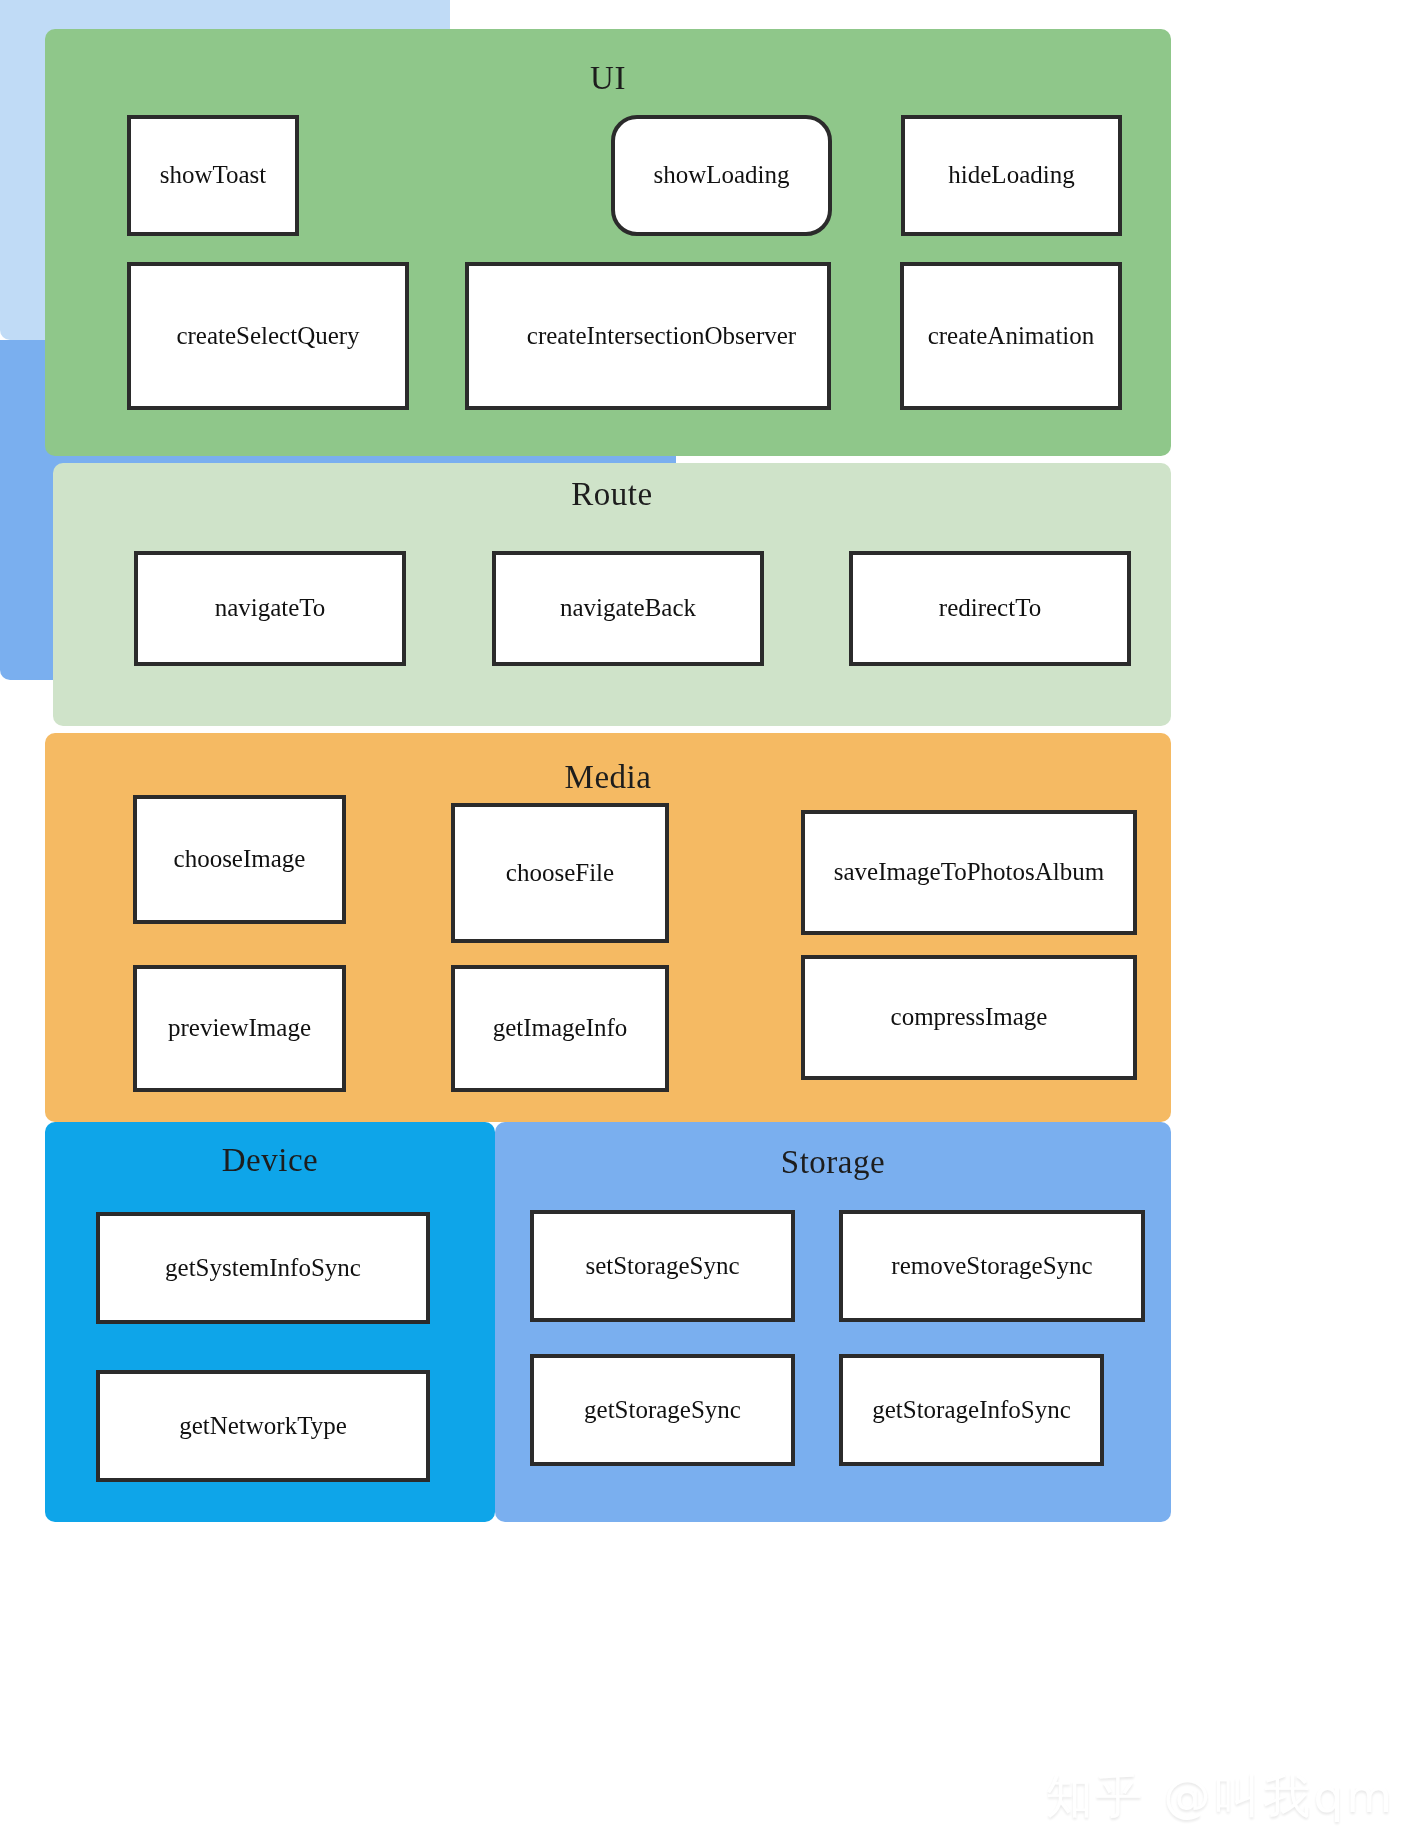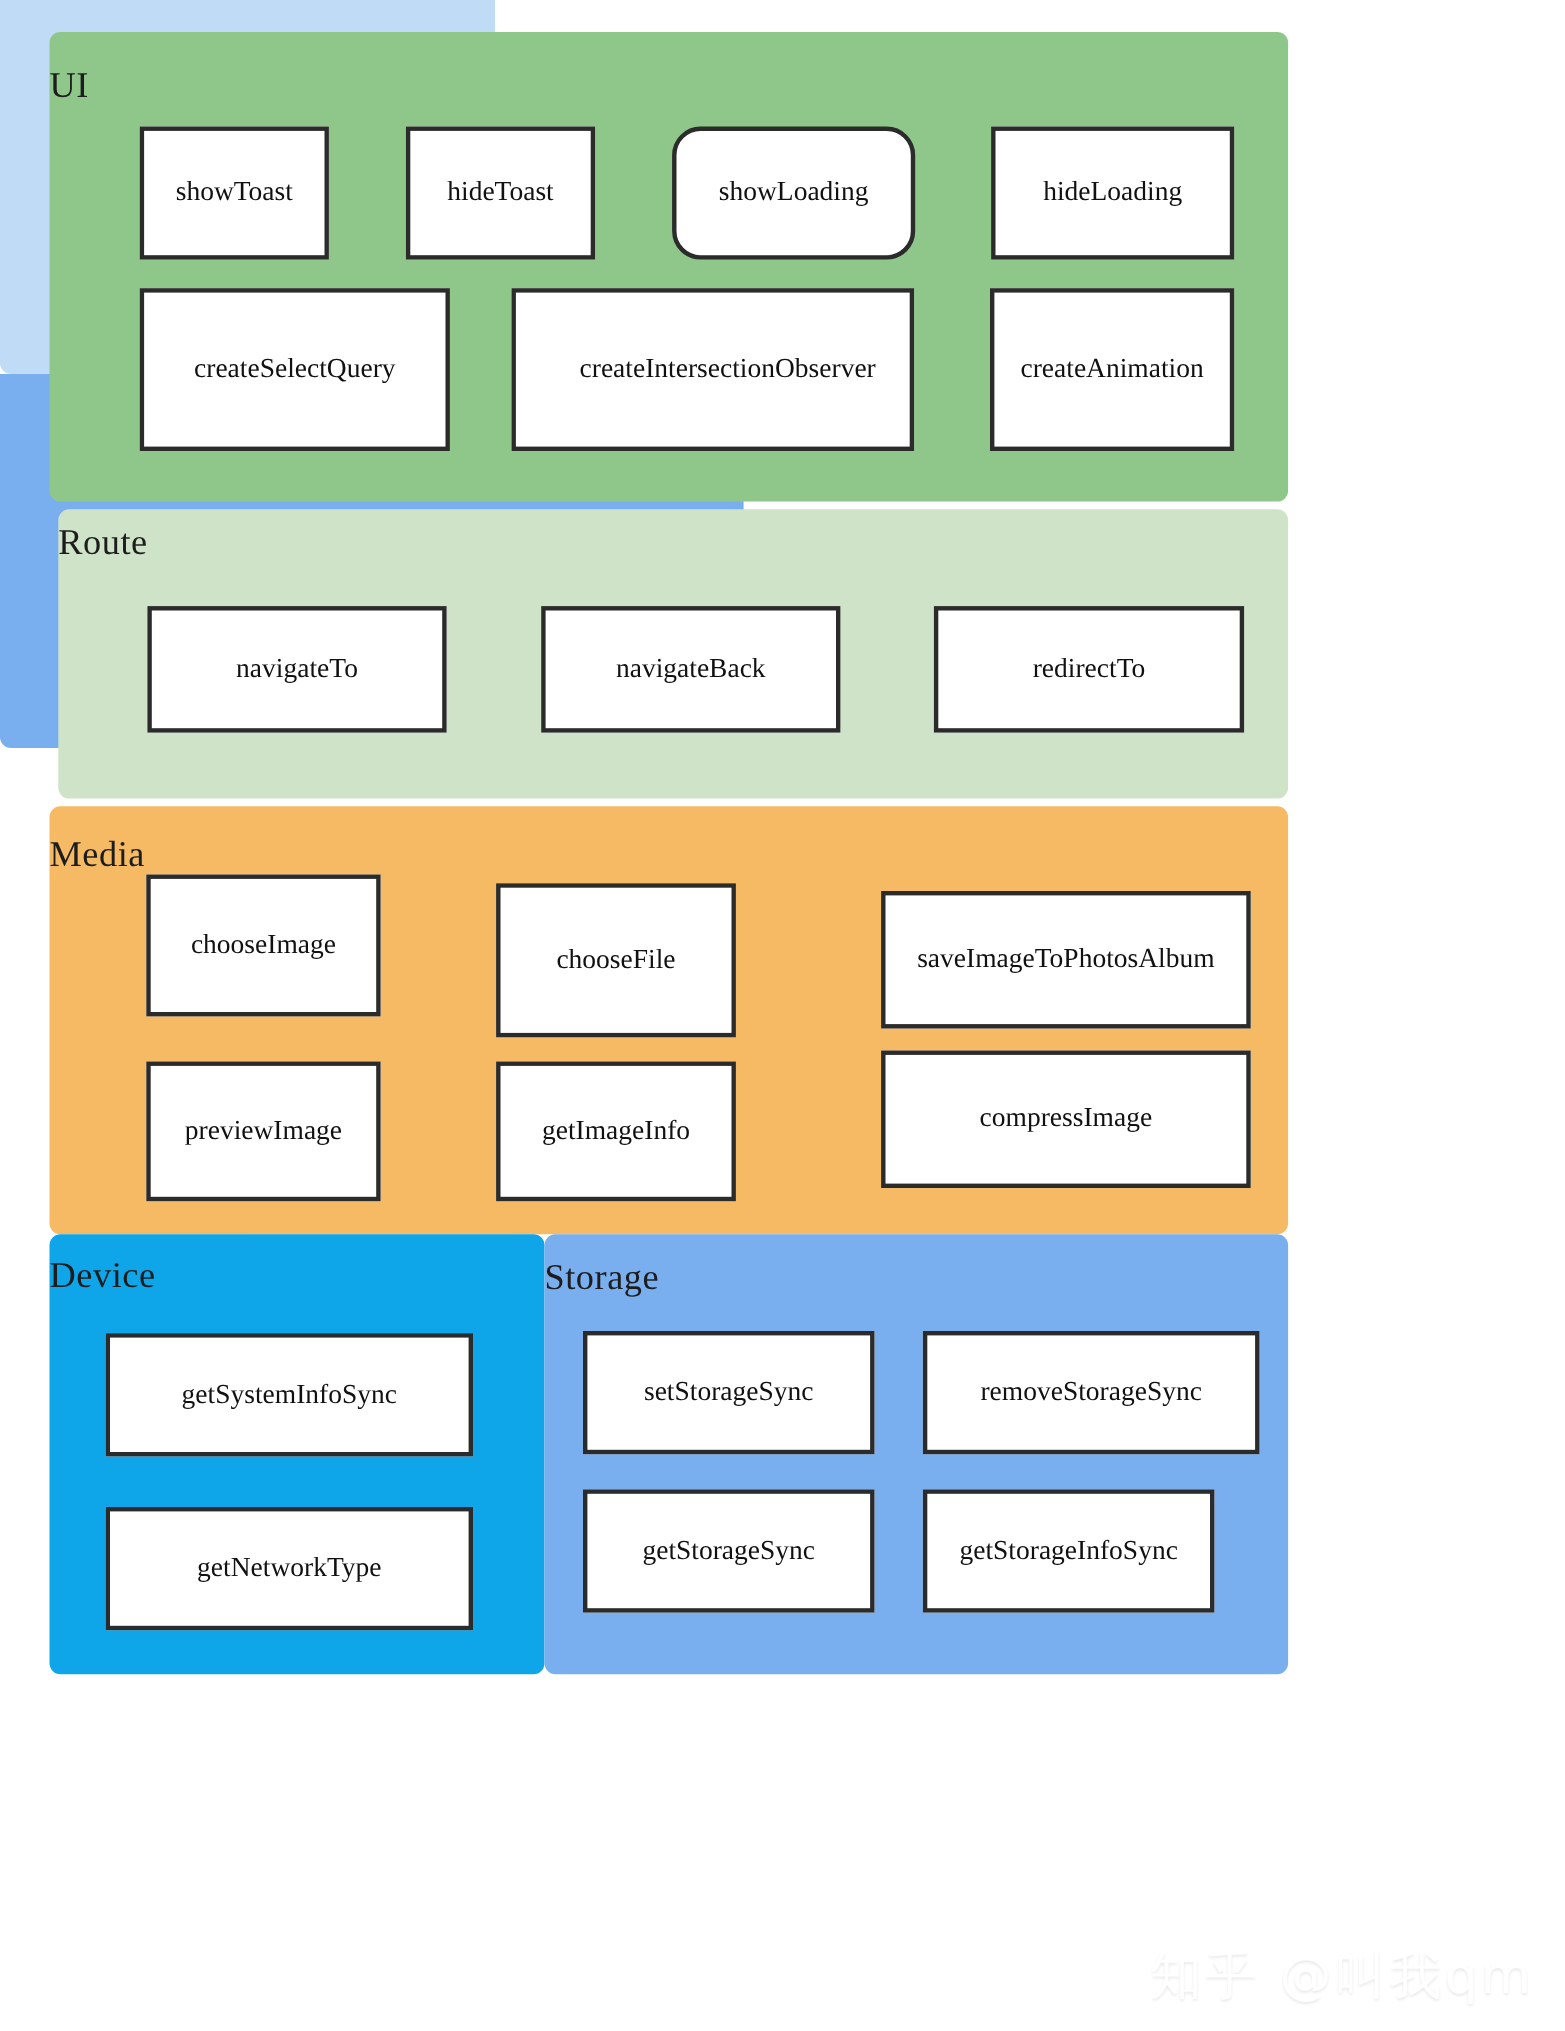--- a/index.html
+++ b/index.html
@@ -25,20 +25,21 @@
   
   .group {
     position: absolute;
     border-radius: 10px;
     box-sizing: border-box;
   }
   .group-title {
     position: absolute;
     left: 0;
     right: 0;
+    text-align: center;
     font-size: 33px;
     line-height: 1;
     letter-spacing: 0.5px;
     color: #1d1d1d;
     font-family: "Liberation Serif", "DejaVu Serif", serif;
   }
 
   
   .node {
     position: absolute;
@@ -117,21 +118,20 @@
 </style>
 </head>
 <body>
 
 <div id="diagram">
 
   <div class="group" id="group-ui">
     <div class="group-title">UI</div>
 
     <div class="node" style="left:82px; top:86px; width:172px; height:121px;">showToast</div>
-    <div class="node" style="left:324px; top:86px; width:172px; height:121px;">hideToast</div>
     <div class="node" style="left:566px; top:86px; width:221px; height:121px;border-radius:26px;">showLoading</div>
     <div class="node" style="left:856px; top:86px; width:221px; height:121px;">hideLoading</div>
 
     <div class="node" style="left:82px; top:233px; width:282px; height:148px;">createSelectQuery</div>
     <div class="node" style="left:420px; top:233px; width:366px; height:148px;padding-left:33px;">createIntersectionObserver</div>
     <div class="node" style="left:855px; top:233px; width:222px; height:148px;">createAnimation</div>
   </div>
 
   <div class="group" id="group-route">
     <div class="group-title">Route</div>

